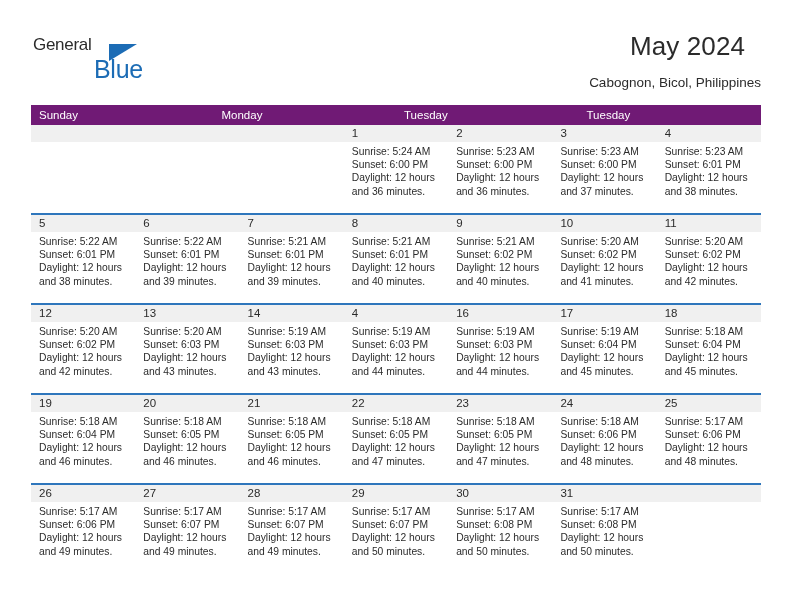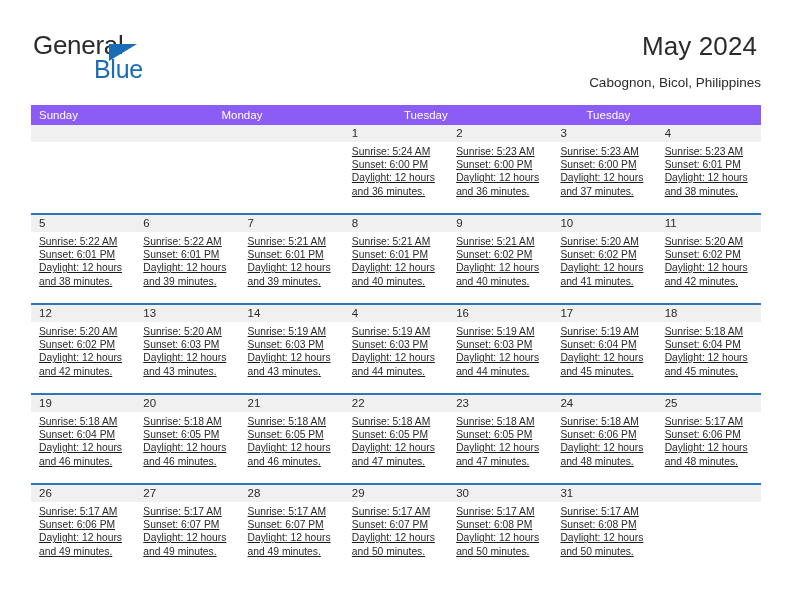--- a/index.html
+++ b/index.html
@@ -32,21 +32,21 @@
     height: 70px;
   }
   .logo {
     position: absolute;
     left: 2px;
     top: 2px;
     width: 200px;
     height: 56px;
   }
   .logo-general {
-    font-size: 26px;
+    font-size: 17px;
     letter-spacing: -0.3px;
     color: #2b2b2b;
     line-height: 26px;
     display: block;
     position: absolute;
     left: 0;
     top: 0;
   }
   .logo-tri {
     position: absolute;
@@ -63,21 +63,21 @@
     color: #1c6cb5;
     line-height: 26px;
     display: block;
     position: absolute;
     left: 61px;
     top: 24px;
   }
 
   .title {
     position: absolute;
-    right: 4px;
+    right: 16px;
     top: 0;
     font-size: 26px;
     color: #2b2b2b;
     text-align: right;
     line-height: 32px;
     letter-spacing: 0.1px;
   }
   .subtitle {
     position: absolute;
     right: 0;
@@ -90,21 +90,21 @@
 
   
   .calendar {
     position: absolute;
     left: 31px;
     top: 105px;
     width: 730px;
   }
   .weekday-row {
     display: flex;
-    background: #8b5cf6;
+    background: #701a75;
     height: 20px;
   }
   .weekday {
     flex: 1 1 0;
     font-size: 11.5px;
     color: #ffffff;
     line-height: 20px;
     padding-left: 8px;
     box-sizing: border-box;
     white-space: nowrap;
@@ -132,21 +132,20 @@
   }
   .week-body {
     display: flex;
     background: #ffffff;
     height: 71px;
   }
   .daycell {
     flex: 1 1 0;
     padding: 3px 8px 8px 8px;
     box-sizing: border-box;
-    text-decoration: underline;
   }
   .dayline {
     font-size: 10.3px;
     line-height: 13.2px;
     color: #2b2b2b;
     white-space: nowrap;
   }
 </style>
 </head>
 <body>

